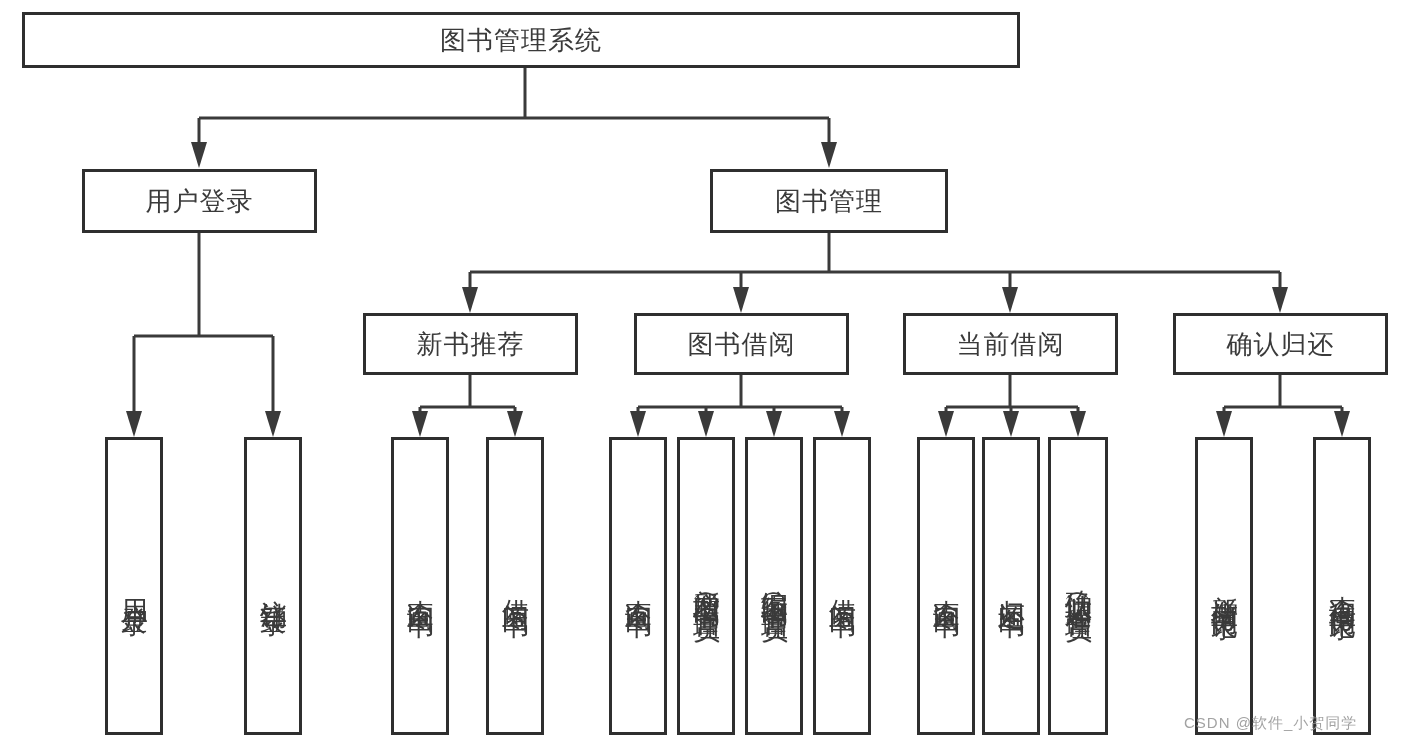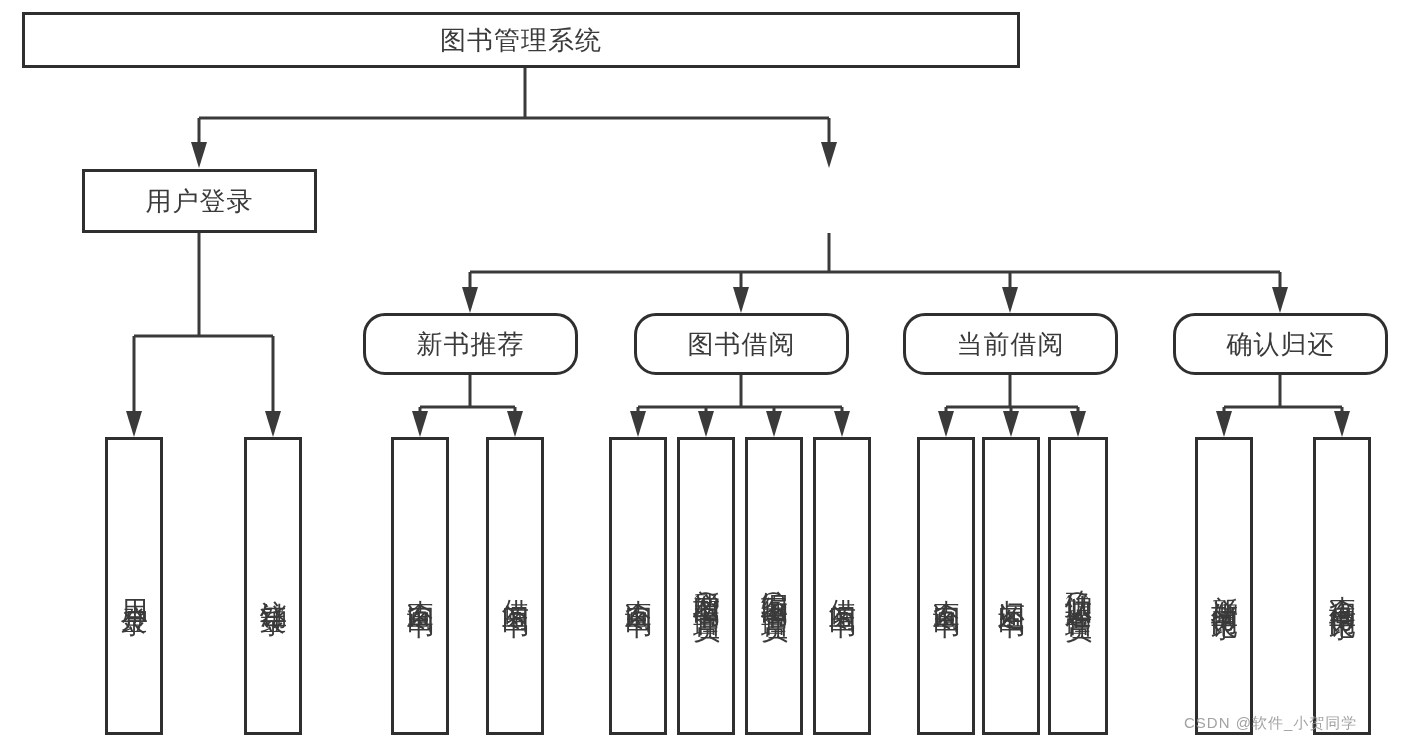--- a/index.html
+++ b/index.html
@@ -34,21 +34,21 @@
     color: #3a3a3a;
     z-index: 2;
   }
   .hbox span {
     font-size: 26px;
     letter-spacing: 1px;
     white-space: nowrap;
   }
   .root  { left: 22px;  top: 12px;  width: 998px; height: 56px; }
   .lvl2  { top: 169px; height: 64px; }
-  .lvl3  { top: 313px; height: 62px; width: 215px; border-radius: 22px; }
+  .lvl3  { top: 313px; height: 62px; width: 215px; }
   .vbox  { top: 437px; height: 298px; width: 58px; }
   .vbox span {
     writing-mode: vertical-rl;
     text-orientation: mixed;
     font-size: 27px;
     letter-spacing: 4px;
     line-height: 1;
   }
   #watermark {
     position: absolute;
@@ -106,20 +106,23 @@
     </g>
   </svg>
 
   <div class="node hbox root">
     <span>图书管理系统</span>
   </div>
 
   <div class="node hbox lvl2" style="left:82px;width:235px">
     <span>用户登录</span>
   </div>
+  <div class="node hbox lvl2" style="left:710px;width:238px">
+    <span>图书管理</span>
+  </div>
 
   <div class="node hbox lvl3" style="left:363px">
     <span>新书推荐</span>
   </div>
   <div class="node hbox lvl3" style="left:634px">
     <span>图书借阅</span>
   </div>
   <div class="node hbox lvl3" style="left:903px">
     <span>当前借阅</span>
   </div>

